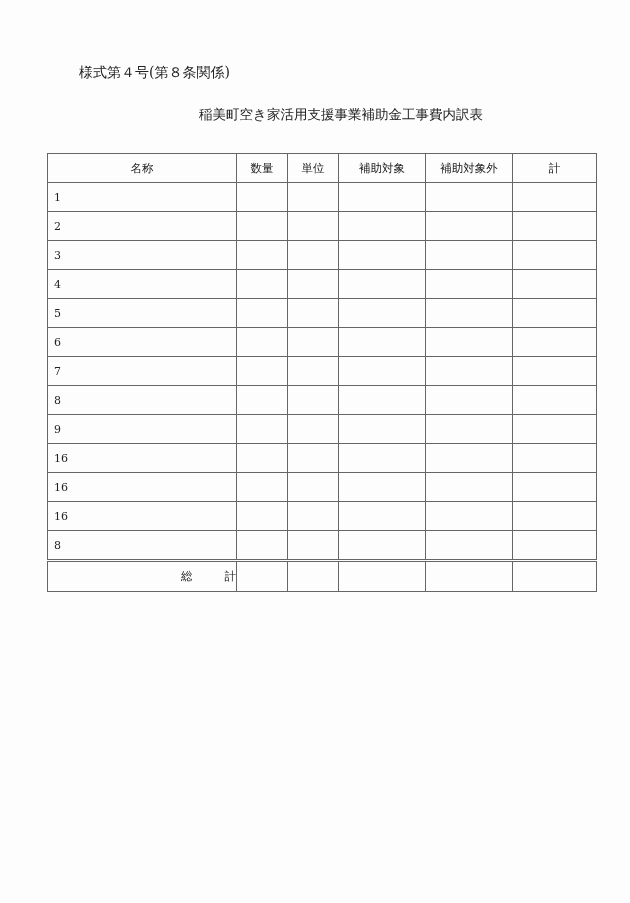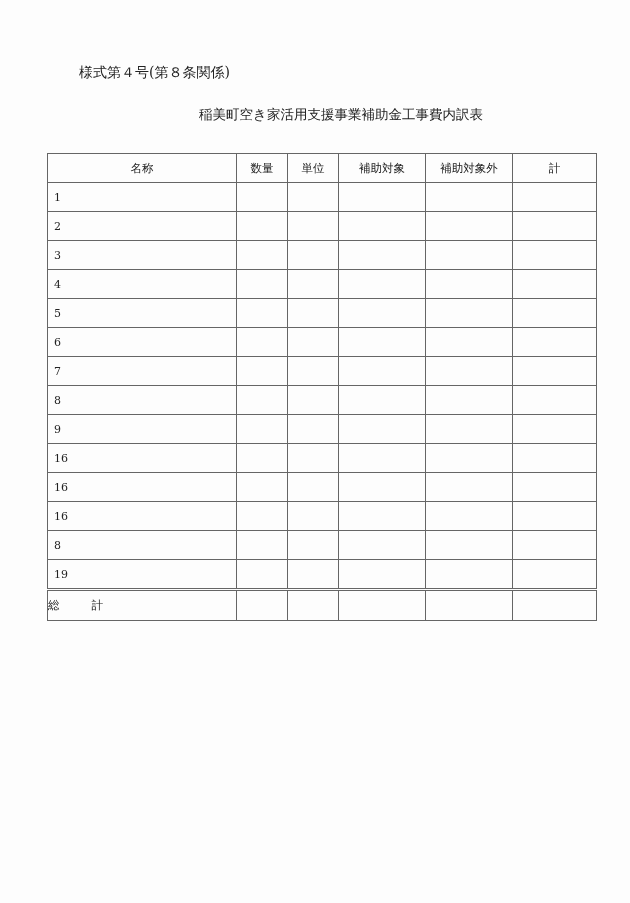--- a/index.html
+++ b/index.html
@@ -6,21 +6,21 @@
   body { width:630px; height:903px; background:#fdfdfd; position:relative; overflow:hidden;
          font-family:"DejaVu Serif", serif; color:#222; }
   .form-no { position:absolute; left:79px; top:64px; font-size:14px; }
   .title { position:absolute; left:0; width:630px; top:106px; text-align:center; font-size:13.5px; padding-left:52px; box-sizing:border-box; }
   table { position:absolute; left:47px; top:153px; border-collapse:collapse; table-layout:fixed; width:549px;padding-left:24px; }
   td, th { border:1px solid #666; font-weight:normal; font-size:11.5px; padding:0; }
   th { height:28px; text-align:center; }
   td { height:28px; }
   td.num { text-align:left; padding-left:6px; font-size:11px; }
   tr.total td { height:29px; border-top:3px double #666; }
-  td.total-label { text-align:left; letter-spacing:0; }
+  td.total-label { text-align:right; letter-spacing:0; }
   .tl1 { margin-right:32px; }
 </style>
 </head>
 <body>
 
 <div class="form-no">様式第４号(第８条関係)</div>
 <div class="title">稲美町空き家活用支援事業補助金工事費内訳表</div>
 
 <table>
   <colgroup>
@@ -139,28 +139,20 @@
         <td></td>
       </tr>
       <tr>
         <td class="num">8</td>
         <td></td>
         <td></td>
         <td></td>
         <td></td>
         <td></td>
       </tr>
-      <tr>
-        <td class="num">19</td>
-        <td></td>
-        <td></td>
-        <td></td>
-        <td></td>
-        <td></td>
-      </tr>
     </tbody>
   <tfoot>
     <tr class="total">
       <td class="total-label">
         <span class="tl1">総</span><span>計</span>
       </td>
       <td></td>
       <td></td>
       <td></td>
       <td></td>

